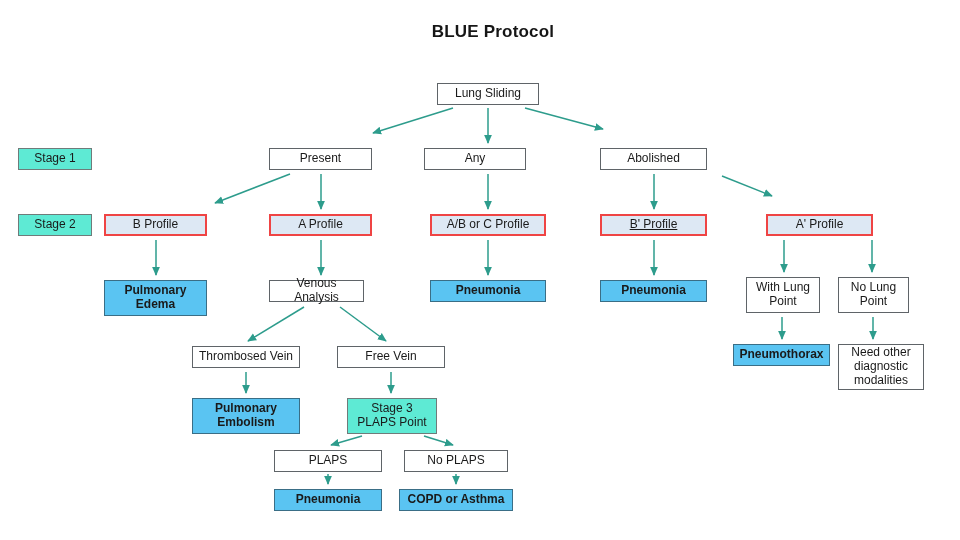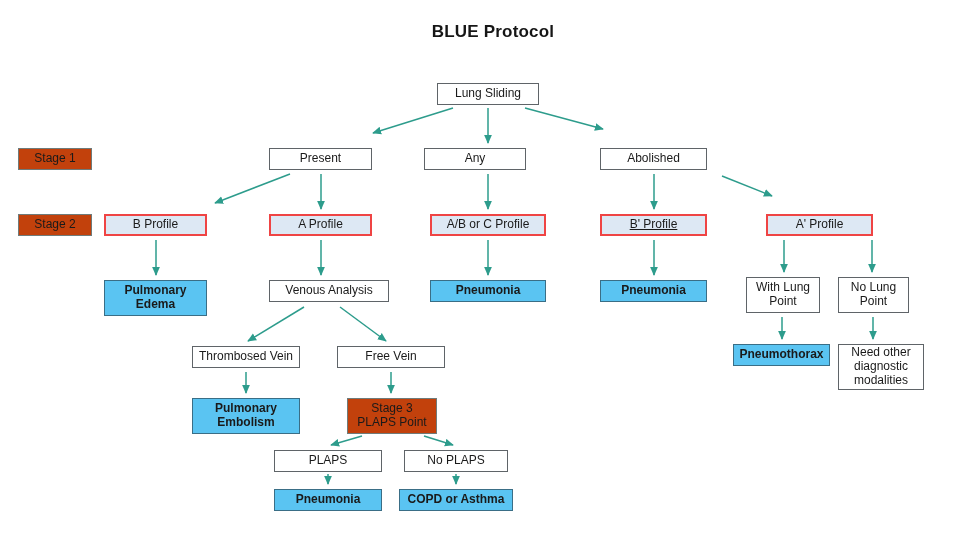--- a/index.html
+++ b/index.html
@@ -41,21 +41,21 @@
     background:#ffffff;
     border:1px solid #5f6468;
   }
   
   .n-profile{
     background:#dde8f4;
     border:2px solid #ef4444;
   }
   
   .n-stage{
-    background:#c2410c;
+    background:#5eead4;
     border:1px solid #6f7b7a;
   }
   
   .n-diag{
     background:#5ac4f2;
     border:1px solid #3a6e86;
     font-weight:bold;
   }
 </style>
 </head>
@@ -106,21 +106,21 @@
       <div class="node n-plain" style="left: 269px; top: 148px; width: 103px; height: 22px;"><span>Present</span></div>
       <div class="node n-plain" style="left: 424px; top: 148px; width: 102px; height: 22px;"><span>Any</span></div>
       <div class="node n-plain" style="left: 600px; top: 148px; width: 107px; height: 22px;"><span>Abolished</span></div>
       <div class="node n-profile" style="left: 104px; top: 214px; width: 103px; height: 22px;"><span>B Profile</span></div>
       <div class="node n-profile" style="left: 269px; top: 214px; width: 103px; height: 22px;"><span>A Profile</span></div>
       <div class="node n-profile" style="left: 430px; top: 214px; width: 116px; height: 22px;"><span>A/B or C Profile</span></div>
       <div class="node n-profile" style="left: 600px; top: 214px; width: 107px; height: 22px; text-decoration: underline;"><span>B' Profile</span></div>
       <div class="node n-profile" style="left: 766px; top: 214px; width: 107px; height: 22px;"><span>A' Profile</span></div>
       <div class="node n-diag" style="left: 104px; top: 280px; width: 103px; height: 36px;"><span>Pulmonary
 Edema</span></div>
-      <div class="node n-plain" style="left: 269px; top: 280px; width: 120px; height: 22px;"><span>Venous Analysis</span></div>
+      <div class="node n-plain" style="left: 269px; top: 280px; width: 95px; height: 22px;"><span>Venous Analysis</span></div>
       <div class="node n-diag" style="left: 430px; top: 280px; width: 116px; height: 22px;"><span>Pneumonia</span></div>
       <div class="node n-diag" style="left: 600px; top: 280px; width: 107px; height: 22px;"><span>Pneumonia</span></div>
       <div class="node n-plain" style="left: 746px; top: 277px; width: 74px; height: 36px;"><span>With Lung
 Point</span></div>
       <div class="node n-plain" style="left: 838px; top: 277px; width: 71px; height: 36px;"><span>No Lung
 Point</span></div>
       <div class="node n-diag" style="left: 733px; top: 344px; width: 97px; height: 22px;"><span>Pneumothorax</span></div>
       <div class="node n-plain" style="left: 838px; top: 344px; width: 86px; height: 46px;"><span>Need other
 diagnostic
 modalities</span></div>

